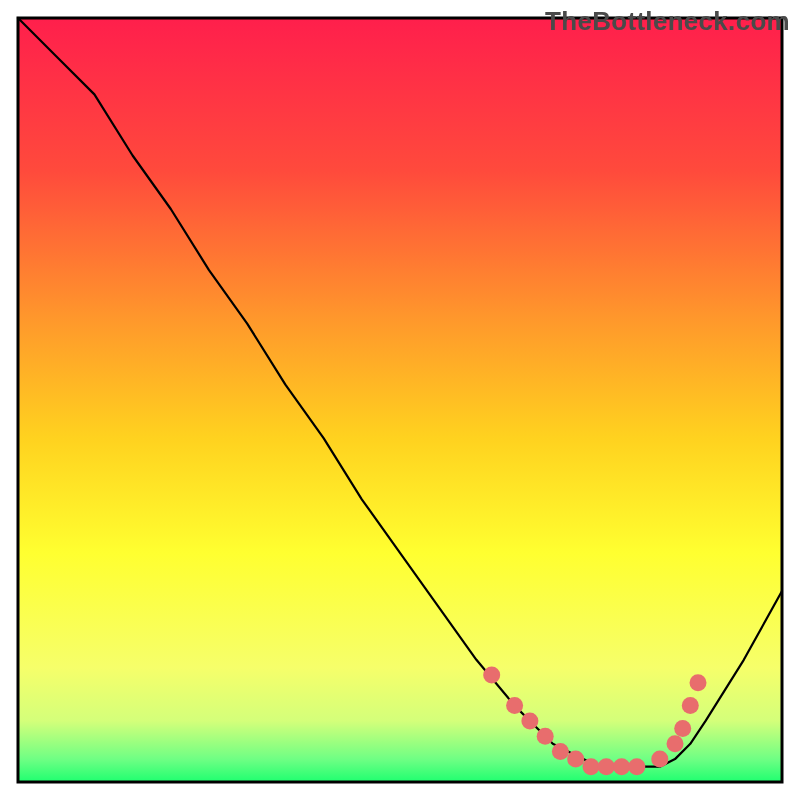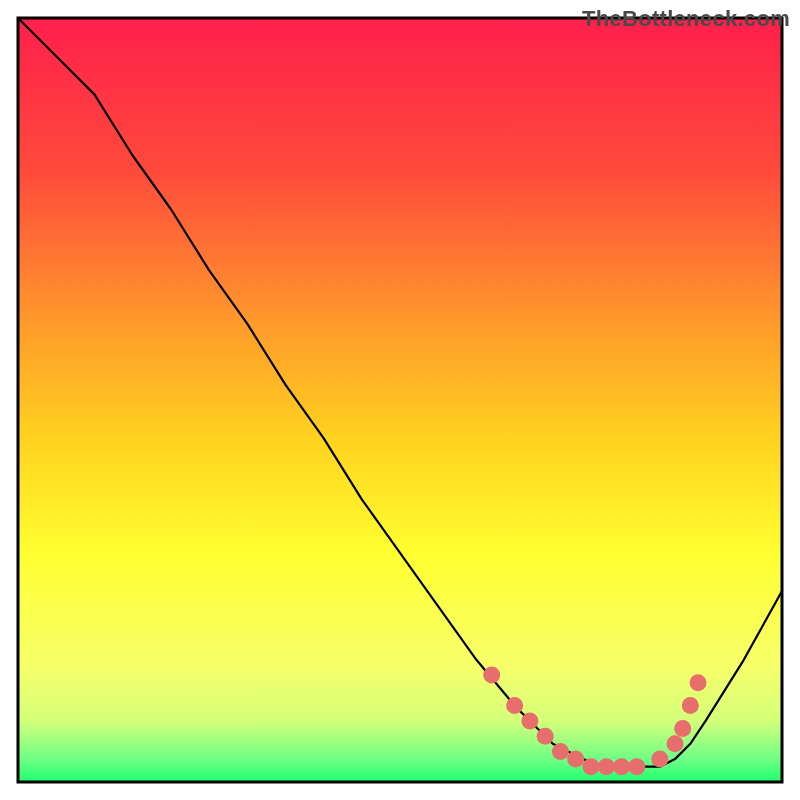--- a/index.html
+++ b/index.html
@@ -13,21 +13,21 @@
   }
   .wrap {
     position: relative;
     width: 800px;
     height: 800px;
   }
   .watermark {
     position: absolute;
     top: 6px;
     right: 10px;
-    font-size: 22px;
+    font-size: 26px;
     font-weight: 600;
     color: #4a4a4a;
     letter-spacing: 0.3px;
     z-index: 10;
   }
   svg {
     display: block;
   }
 </style>
 </head>

